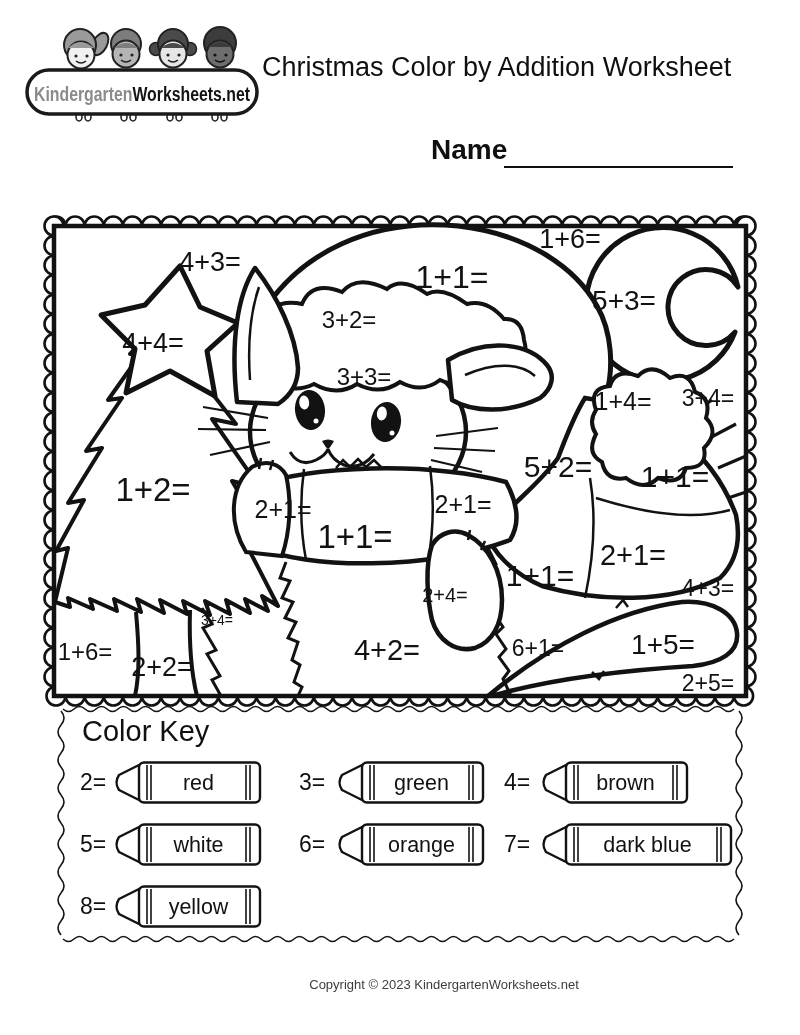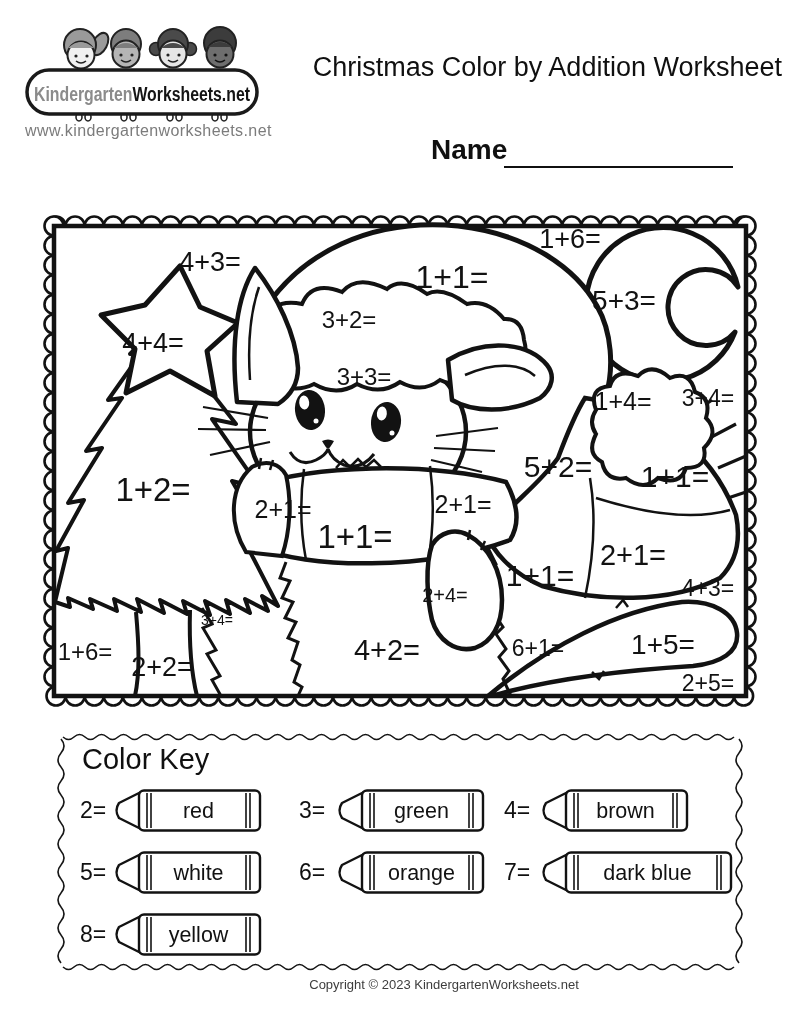--- a/index.html
+++ b/index.html
@@ -1,20 +1,20 @@
 <!DOCTYPE html>
 <html><head>
 <meta charset="utf-8">
 <style>
   html,body{margin:0;padding:0;background:#e8e8e8;}
   .page{position:relative;width:800px;height:1035px;background:#ffffff;overflow:hidden;
         font-family:"Liberation Sans", sans-serif;color:#131313;}
   .abs{position:absolute;}
   .site-url{font-size:16px;color:#7c7c7c;letter-spacing:.4px;}
-  .title{width:520px;text-align:right;font-size:27px;white-space:nowrap;color:#101010;}
+  .title{width:520px;text-align:left;font-size:27px;white-space:nowrap;color:#101010;}
   .name-label{font-size:28px;color:#101010;font-weight:bold;}
   .name-line{border-top:2.5px solid #101010;width:229px;height:0;}
   .picture-svg text{font-family:"Liberation Sans",sans-serif;fill:#121212;}
   .key-heading{font-size:29px;color:#101010;}
   .crayon-label{font-size:23px;color:#101010;}
   .footer-line{width:800px;text-align:center;font-size:13px;color:#3d3d3d;padding-left:44px;}
   svg{display:block;}
 </style>
 </head>
 <body>
@@ -69,21 +69,20 @@
         <ellipse cx="109" cy="99" rx="3" ry="4"></ellipse>
       <ellipse cx="146" cy="99" rx="3" ry="4"></ellipse>
         <ellipse cx="155" cy="99" rx="3" ry="4"></ellipse>
       <ellipse cx="191" cy="99" rx="3" ry="4"></ellipse>
         <ellipse cx="200" cy="99" rx="3" ry="4"></ellipse>
     </g>
 
     <rect x="3" y="52" width="230" height="44" rx="22" fill="#ffffff" stroke="#1a1a1a" stroke-width="3.5"></rect>
     <text x="118" y="83" text-anchor="middle" font-weight="bold" font-size="20" textLength="216" lengthAdjust="spacingAndGlyphs"><tspan fill="#8b8b8b">Kindergarten</tspan><tspan fill="#141414">Worksheets.net</tspan></text>
   </svg>
-  <div class="abs site-url" style="left:25px;top:122px">www.kindergartenworksheets.net</div>
 
   <div class="abs title" style="left:262px;top:52px">Christmas Color by Addition Worksheet</div>
   <div class="abs name-label" style="left:431px;top:134px">Name</div>
   <div class="abs name-line" style="left:504px;top:166px"></div>
 
   <svg class="abs picture-svg" style="left:40px;top:210px" width="720" height="500" viewBox="0 0 720 500">
     <g id="scallops">
         <circle cx="16" cy="16" r="9.5" fill="#ffffff" stroke="#121212" stroke-width="2.6"></circle>
         <circle cx="16" cy="486" r="9.5" fill="#ffffff" stroke="#121212" stroke-width="2.6"></circle>
         <circle cx="35.1" cy="16" r="9.5" fill="#ffffff" stroke="#121212" stroke-width="2.6"></circle>
@@ -328,21 +327,21 @@
         <text x="177" y="415" text-anchor="middle" font-size="14">3+4=</text>
         <text x="45" y="450" text-anchor="middle" font-size="24">1+6=</text>
         <text x="122" y="466" text-anchor="middle" font-size="27">2+2=</text>
         <text x="347" y="450" text-anchor="middle" font-size="29">4+2=</text>
         <text x="498" y="446" text-anchor="middle" font-size="23">6+1=</text>
         <text x="623" y="444" text-anchor="middle" font-size="28">1+5=</text>
         <text x="668" y="481" text-anchor="middle" font-size="23">2+5=</text>
       </g>
   </svg>
 
-  <div class="abs" style="left:55px;top:731px;width:690px;height:242px">
+  <div class="abs" style="left:55px;top:703px;width:690px;height:242px">
     <svg class="abs" style="left:0;top:0" width="690" height="242" viewBox="0 0 690 242" id="key-border">
         <path d="M 8 6 q 5.5 5 11 0 q 5.5 -5 11 0 q 5.5 5 11 0 q 5.5 -5 11 0 q 5.5 5 11 0 q 5.5 -5 11 0 q 5.5 5 11 0 q 5.5 -5 11 0 q 5.5 5 11 0 q 5.5 -5 11 0 q 5.5 5 11 0 q 5.5 -5 11 0 q 5.5 5 11 0 q 5.5 -5 11 0 q 5.5 5 11 0 q 5.5 -5 11 0 q 5.5 5 11 0 q 5.5 -5 11 0 q 5.5 5 11 0 q 5.5 -5 11 0 q 5.5 5 11 0 q 5.5 -5 11 0 q 5.5 5 11 0 q 5.5 -5 11 0 q 5.5 5 11 0 q 5.5 -5 11 0 q 5.5 5 11 0 q 5.5 -5 11 0 q 5.5 5 11 0 q 5.5 -5 11 0 q 5.5 5 11 0 q 5.5 -5 11 0 q 5.5 5 11 0 q 5.5 -5 11 0 q 5.5 5 11 0 q 5.5 -5 11 0 q 5.5 5 11 0 q 5.5 -5 11 0 q 5.5 5 11 0 q 5.5 -5 11 0 q 5.5 5 11 0 q 5.5 -5 11 0 q 5.5 5 11 0 q 5.5 -5 11 0 q 5.5 5 11 0 q 5.5 -5 11 0 q 5.5 5 11 0 q 5.5 -5 11 0 q 5.5 5 11 0 q 5.5 -5 11 0 q 5.5 5 11 0 q 5.5 -5 11 0 q 5.5 5 11 0 q 5.5 -5 11 0 q 5.5 5 11 0 q 5.5 -5 11 0 q 5.5 5 11 0 q 5.5 -5 11 0 q 5.5 5 11 0 q 5.5 -5 11 0 q 5.5 5 11 0" fill="none" stroke="#161616" stroke-width="1.6"></path>
         <path d="M 8 236 q 5.5 5 11 0 q 5.5 -5 11 0 q 5.5 5 11 0 q 5.5 -5 11 0 q 5.5 5 11 0 q 5.5 -5 11 0 q 5.5 5 11 0 q 5.5 -5 11 0 q 5.5 5 11 0 q 5.5 -5 11 0 q 5.5 5 11 0 q 5.5 -5 11 0 q 5.5 5 11 0 q 5.5 -5 11 0 q 5.5 5 11 0 q 5.5 -5 11 0 q 5.5 5 11 0 q 5.5 -5 11 0 q 5.5 5 11 0 q 5.5 -5 11 0 q 5.5 5 11 0 q 5.5 -5 11 0 q 5.5 5 11 0 q 5.5 -5 11 0 q 5.5 5 11 0 q 5.5 -5 11 0 q 5.5 5 11 0 q 5.5 -5 11 0 q 5.5 5 11 0 q 5.5 -5 11 0 q 5.5 5 11 0 q 5.5 -5 11 0 q 5.5 5 11 0 q 5.5 -5 11 0 q 5.5 5 11 0 q 5.5 -5 11 0 q 5.5 5 11 0 q 5.5 -5 11 0 q 5.5 5 11 0 q 5.5 -5 11 0 q 5.5 5 11 0 q 5.5 -5 11 0 q 5.5 5 11 0 q 5.5 -5 11 0 q 5.5 5 11 0 q 5.5 -5 11 0 q 5.5 5 11 0 q 5.5 -5 11 0 q 5.5 5 11 0 q 5.5 -5 11 0 q 5.5 5 11 0 q 5.5 -5 11 0 q 5.5 5 11 0 q 5.5 -5 11 0 q 5.5 5 11 0 q 5.5 -5 11 0 q 5.5 5 11 0 q 5.5 -5 11 0 q 5.5 5 11 0 q 5.5 -5 11 0 q 5.5 5 11 0" fill="none" stroke="#161616" stroke-width="1.6"></path>
         <path d="M 6 8 q 6 7 0 14 q -6 7 0 14 q 6 7 0 14 q -6 7 0 14 q 6 7 0 14 q -6 7 0 14 q 6 7 0 14 q -6 7 0 14 q 6 7 0 14 q -6 7 0 14 q 6 7 0 14 q -6 7 0 14 q 6 7 0 14 q -6 7 0 14 q 6 7 0 14 q -6 7 0 14" fill="none" stroke="#161616" stroke-width="1.6"></path>
         <path d="M 684 8 q 6 7 0 14 q -6 7 0 14 q 6 7 0 14 q -6 7 0 14 q 6 7 0 14 q -6 7 0 14 q 6 7 0 14 q -6 7 0 14 q 6 7 0 14 q -6 7 0 14 q 6 7 0 14 q -6 7 0 14 q 6 7 0 14 q -6 7 0 14 q 6 7 0 14 q -6 7 0 14" fill="none" stroke="#161616" stroke-width="1.6"></path>
       </svg>
     <div class="abs key-heading" style="left:27px;top:12px">Color Key</div>
     <div id="key-entries" class="abs" style="left:0;top:0;width:690px;height:242px">
         <div>
           <span class="abs crayon-label" style="left:25px;top:66px">2=</span>

